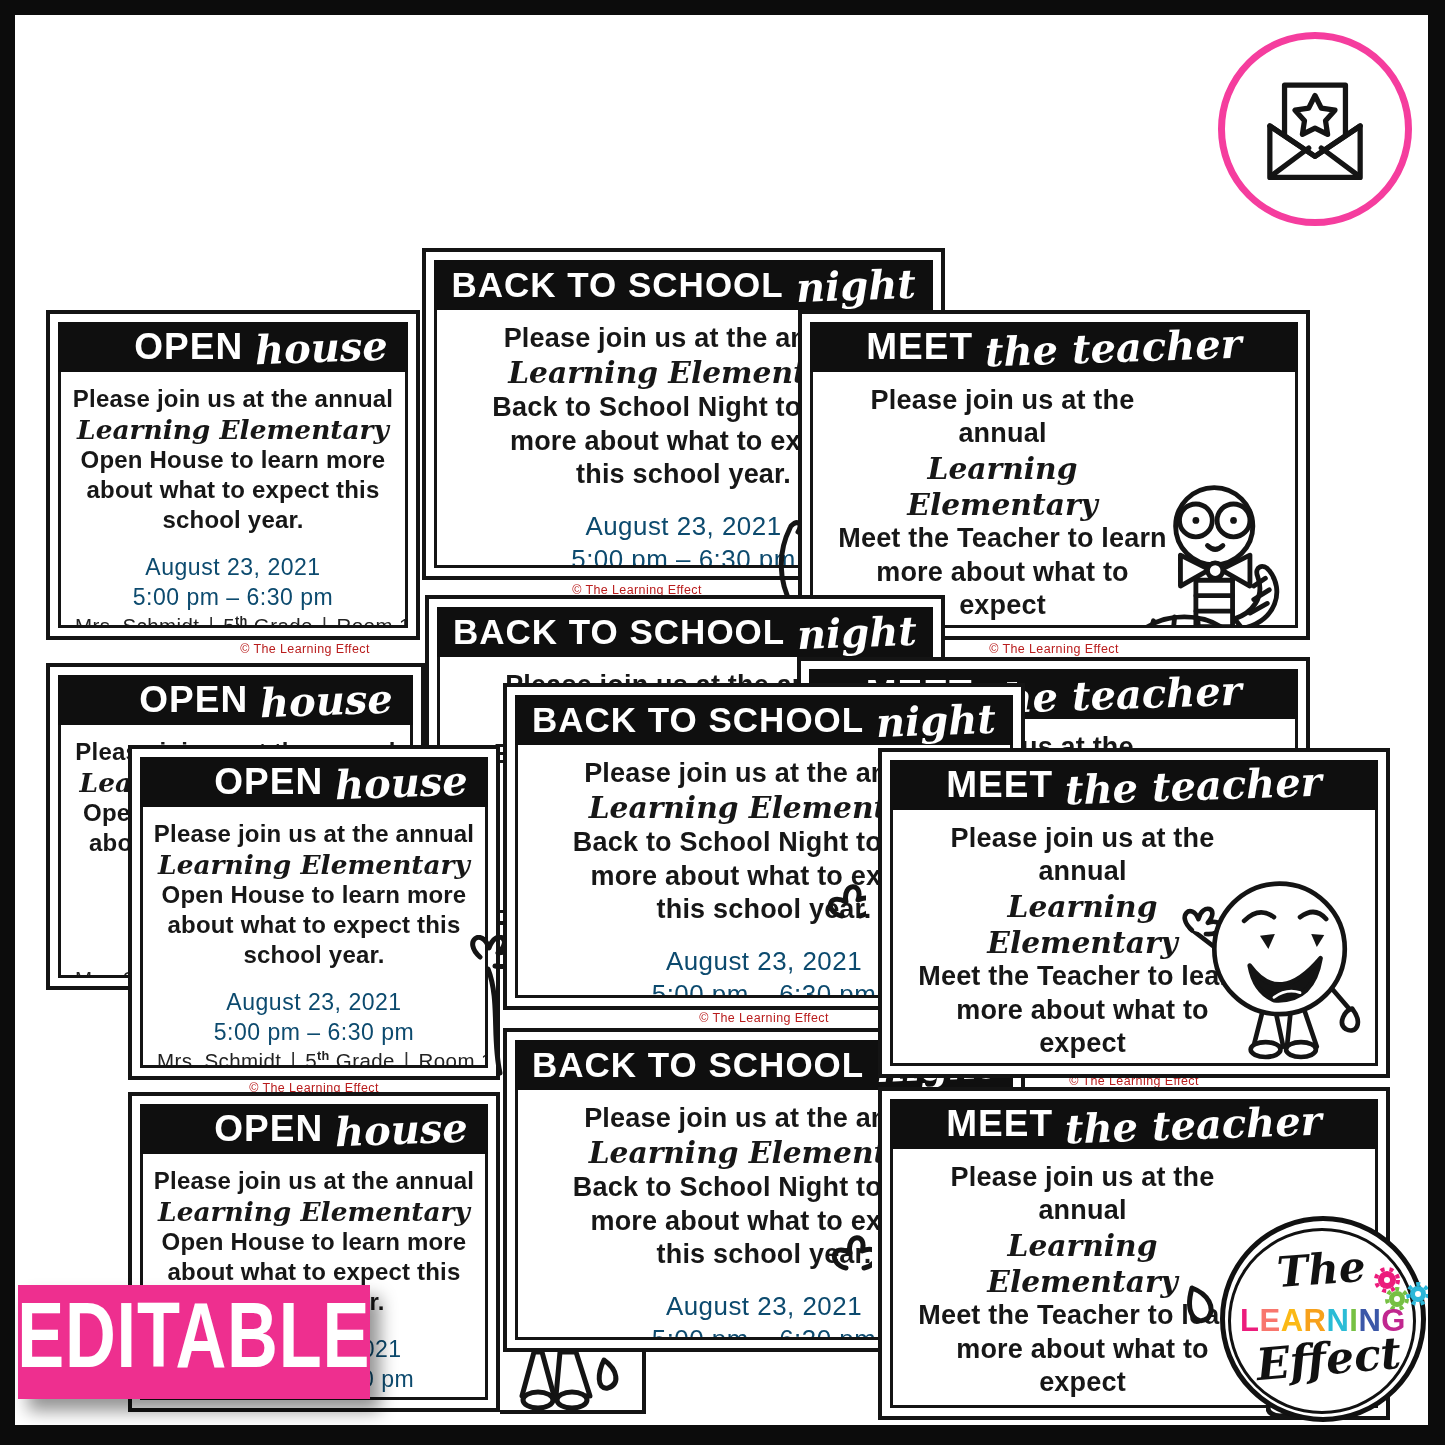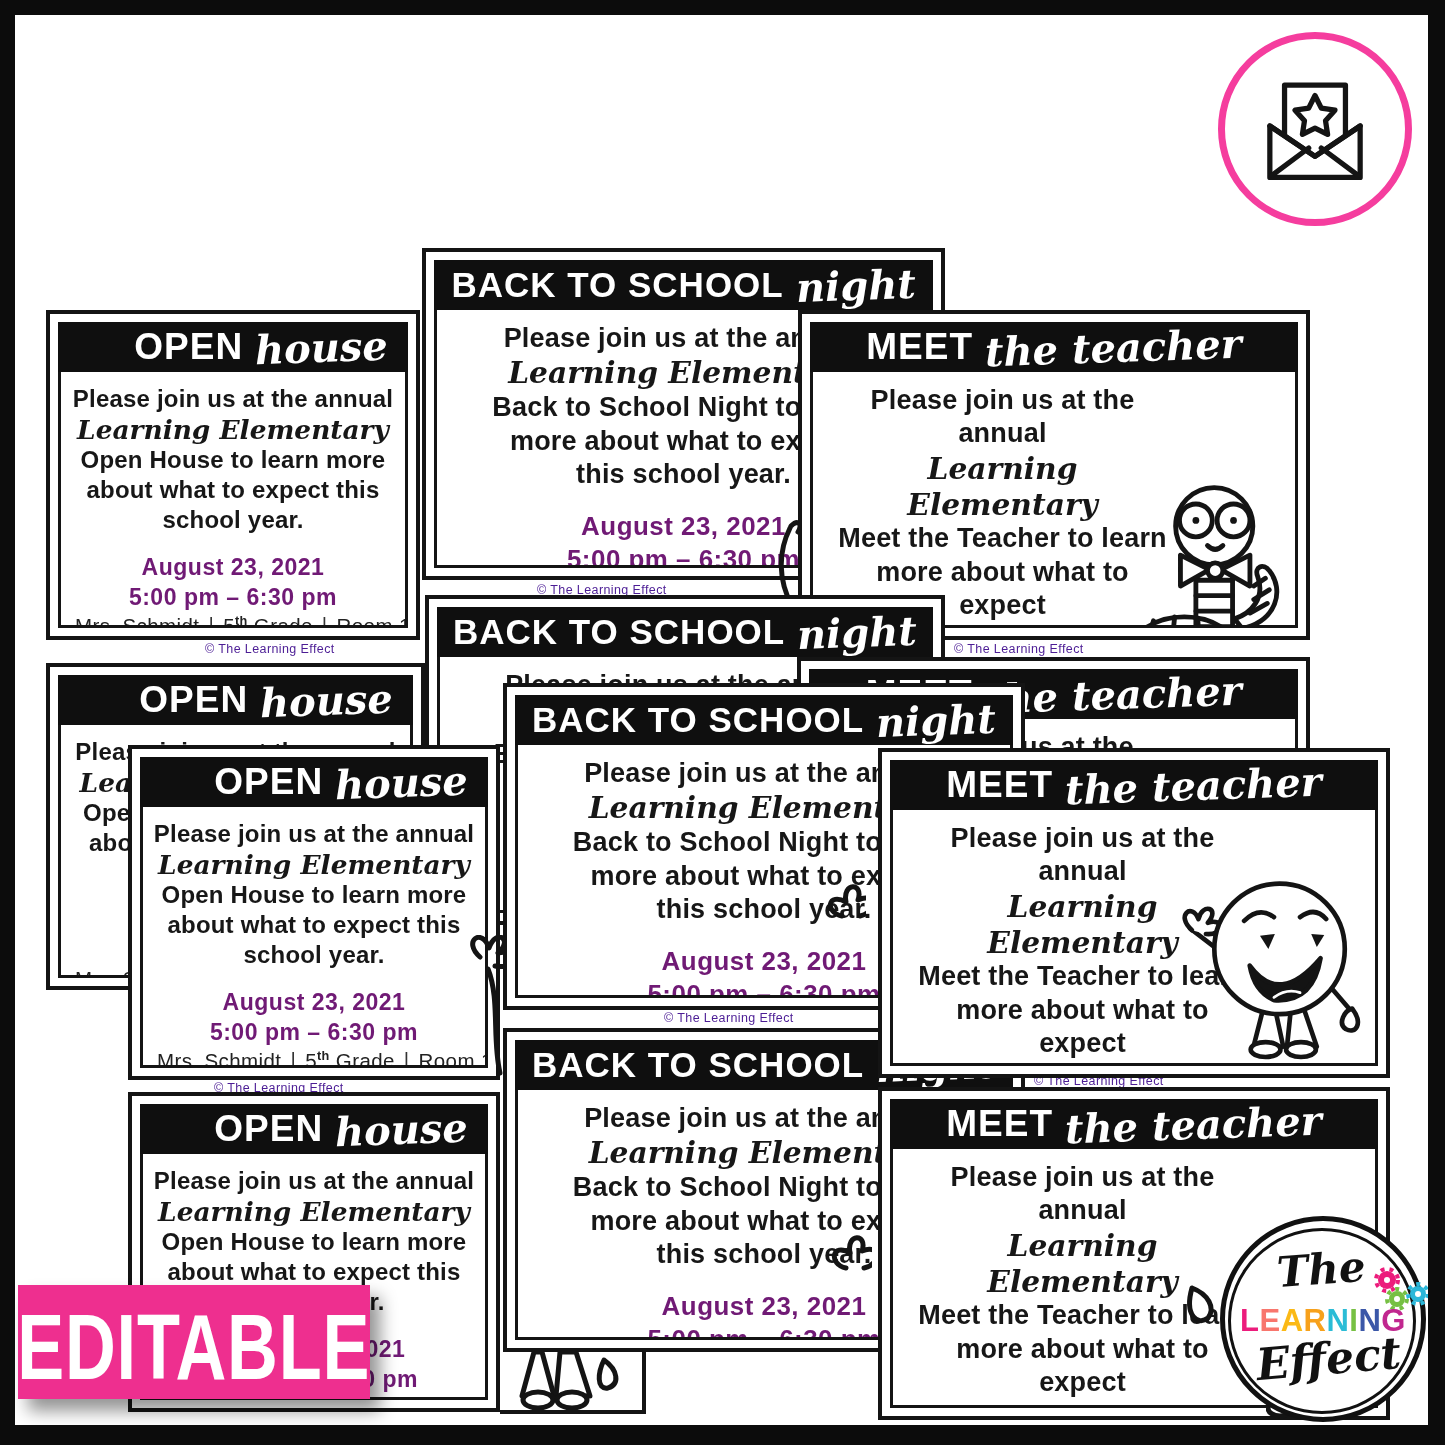--- a/index.html
+++ b/index.html
@@ -30,38 +30,38 @@
   .back .t-main{font-size:35px;}
   .t-script{font-family:"DejaVu Serif",serif;font-style:italic;font-weight:600;font-size:40px;
             white-space:nowrap;transform:rotate(-2deg);}
   .cbody{margin:0 8px 8px 8px;border:3px solid #141414;border-top:none;flex:1;background:#fff;
          display:flex;flex-direction:column;overflow:hidden;position:relative;}
   .txt{padding-top:12px;text-align:center;font-size:27px;color:#171717;}
   .open .txt{font-size:24px;}
   .meet .txt{width:72%;margin-left:16px;}
   .b{font-weight:700;line-height:1.24;letter-spacing:0.2px;}
   .s{font-family:"DejaVu Serif",serif;font-style:italic;font-weight:600;font-size:1.1em;line-height:1.2;}
-  .dt{margin-top:18px;font-weight:700;font-size:0.96em;line-height:1.3;color:#701a75;letter-spacing:0.5px;}
+  .dt{margin-top:18px;font-weight:400;font-size:0.96em;line-height:1.3;color:#0c4a6e;letter-spacing:0.5px;}
   .foot{margin-top:auto;padding:0 14px 10px 14px;font-size:23px;color:#222;letter-spacing:0.4px;
         white-space:nowrap;}
   .open .foot{font-size:20.5px;}
   .foot sup{font-size:0.62em;font-weight:bold;}
   .foot .sep{padding:0 9px;color:#333;}
   .clip{position:absolute;right:6px;top:104px;width:165px;height:222px;}
   .clip.smiley{top:auto;bottom:2px;width:205px;height:200px;}
   
-  .copy{position:absolute;width:200px;text-align:left;font-size:12.5px;color:#4c1d95;
+  .copy{position:absolute;width:200px;text-align:center;font-size:12.5px;color:#b91c1c;
         letter-spacing:0.4px;z-index:15;}
   
   .frag{position:absolute;}
   .legs-sliver{position:absolute;left:500px;top:1352px;width:146px;height:62px;background:#fff;
                border-right:4px solid #141414;border-bottom:4px solid #141414;box-sizing:border-box;z-index:95;}
   
   .editable{position:absolute;left:18px;top:1285px;width:352px;height:114px;background:#ee2f8f;z-index:140;
-            display:flex;align-items:flex-end;justify-content:center;
+            display:flex;align-items:flex-start;justify-content:center;
             box-shadow:10px 12px 16px rgba(0,0,0,0.42);}
   .editable span{color:#fff;font-size:88px;font-weight:800;letter-spacing:1px;
                  transform:scale(0.8,1.05);white-space:nowrap;}
   
   .logo{position:absolute;left:1220px;top:1216px;width:206px;height:206px;border-radius:50%;
         background:#fff;border:5px solid #111;box-sizing:border-box;z-index:130;}
   .logo::before{content:'';position:absolute;left:3px;top:7px;right:5px;bottom:3px;
                 border:3.5px solid #111;border-radius:50%;}
   .logo .the{position:absolute;left:52px;top:24px;font-family:"DejaVu Serif",serif;font-style:italic;
              font-weight:600;font-size:42px;color:#111;transform:rotate(-4deg);}

